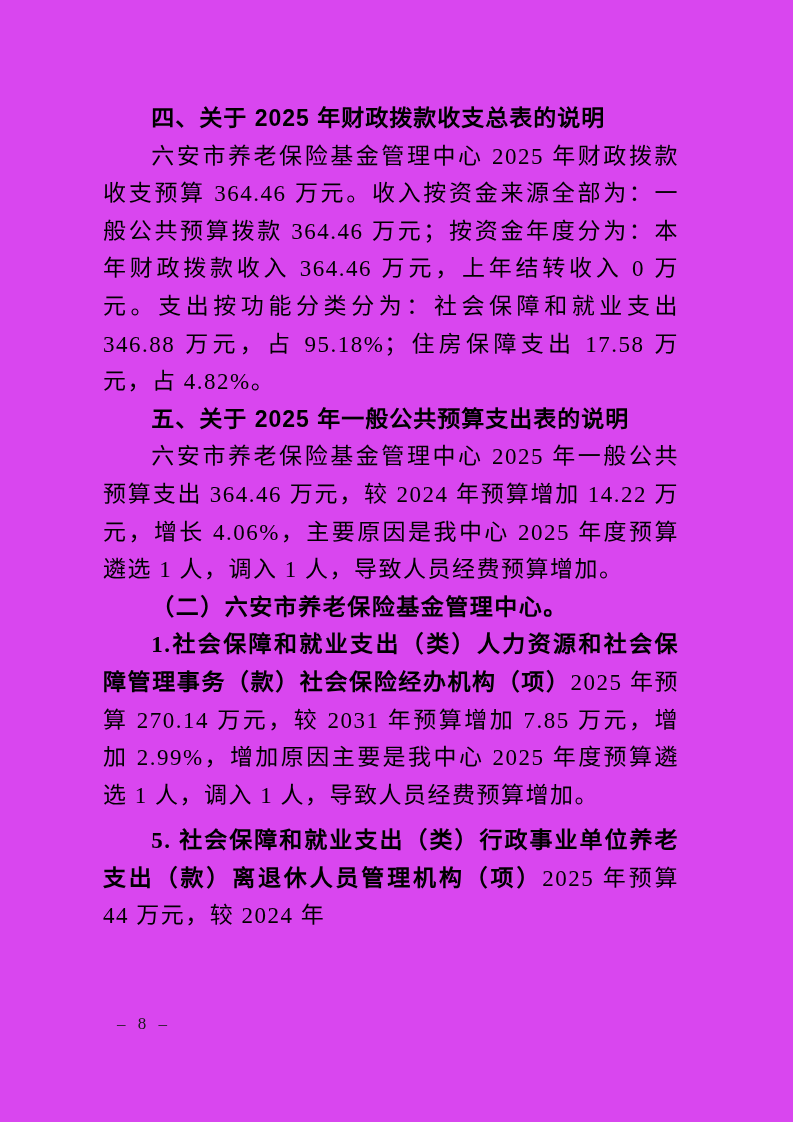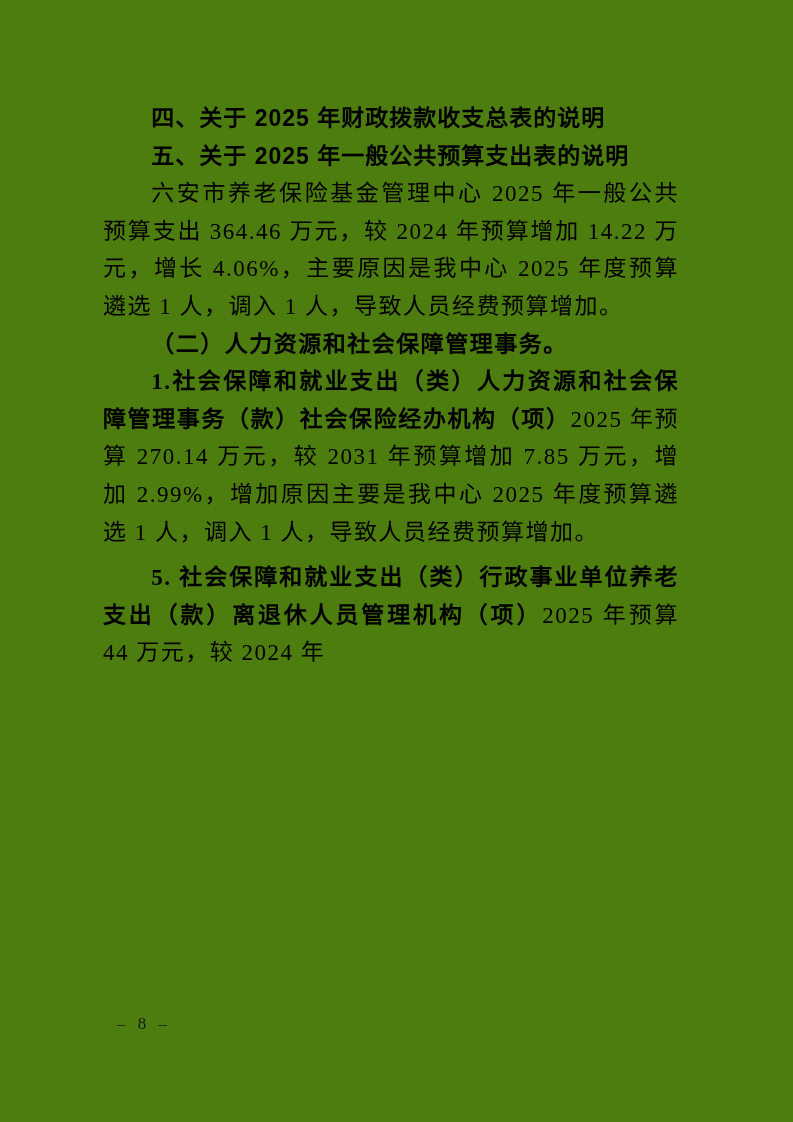--- a/index.html
+++ b/index.html
@@ -11,21 +11,21 @@
     width: 793px;
     height: 1122px;
     position: relative;
     color: #000000;
     font-family: "Liberation Serif", "DejaVu Serif", serif;
     overflow: hidden;
   }
   .page {
     position: absolute;
     inset: 0;
-    background: #4d7c0f;
+    background: #d946ef;
   }
   .doc-body {
     position: absolute;
     left: 103px;
     top: 100px;
     width: 576px;
     font-size: 23px;
     line-height: 37.6px;
     text-align: justify;
     letter-spacing: 1.5px;
@@ -71,27 +71,28 @@
 </style>
 </head>
 <body>
 
 <div class="page">
 
   <div class="doc-body">
 
     <h2 class="h-main">四、关于 2025 年财政拨款收支总表的说明</h2>
 
+    <p class="body-para">六安市养老保险基金管理中心 2025 年财政拨款收支预算 364.46 万元。收入按资金来源全部为：一般公共预算拨款 364.46 万元；按资金年度分为：本年财政拨款收入 364.46 万元，上年结转收入 0 万元。支出按功能分类分为：社会保障和就业支出 346.88 万元，占 95.18%；住房保障支出 17.58 万元，占 4.82%。</p>
 
     <h2 class="h-main">五、关于 2025 年一般公共预算支出表的说明</h2>
 
 
     <p class="body-para">六安市养老保险基金管理中心 2025 年一般公共预算支出 364.46 万元，较 2024 年预算增加 14.22 万元，增长 4.06%，主要原因是我中心 2025 年度预算遴选 1 人，调入 1 人，导致人员经费预算增加。</p>
 
-    <h3 class="h-sub">（二）人力资源和社会保障管理事务。</h3>
+    <h3 class="h-sub">（二）六安市养老保险基金管理中心。</h3>
 
 
 
     <p class="body-para"><span class="lead-bold">1.社会保障和就业支出（类）人力资源和社会保障管理事务（款）社会保险经办机构（项）</span><span>2025 年预算 270.14 万元，较 2031 年预算增加 7.85 万元，增加 2.99%，增加原因主要是我中心 2025 年度预算遴选 1 人，调入 1 人，导致人员经费预算增加。</span></p>
 
     <p class="body-para item-2"><span class="lead-bold">5. 社会保障和就业支出（类）行政事业单位养老支出（款）离退休人员管理机构（项）</span><span>2025 年预算 44 万元，较 2024 年</span></p>
 
   </div>
 
   <div class="page-footer">– 8 –</div>

